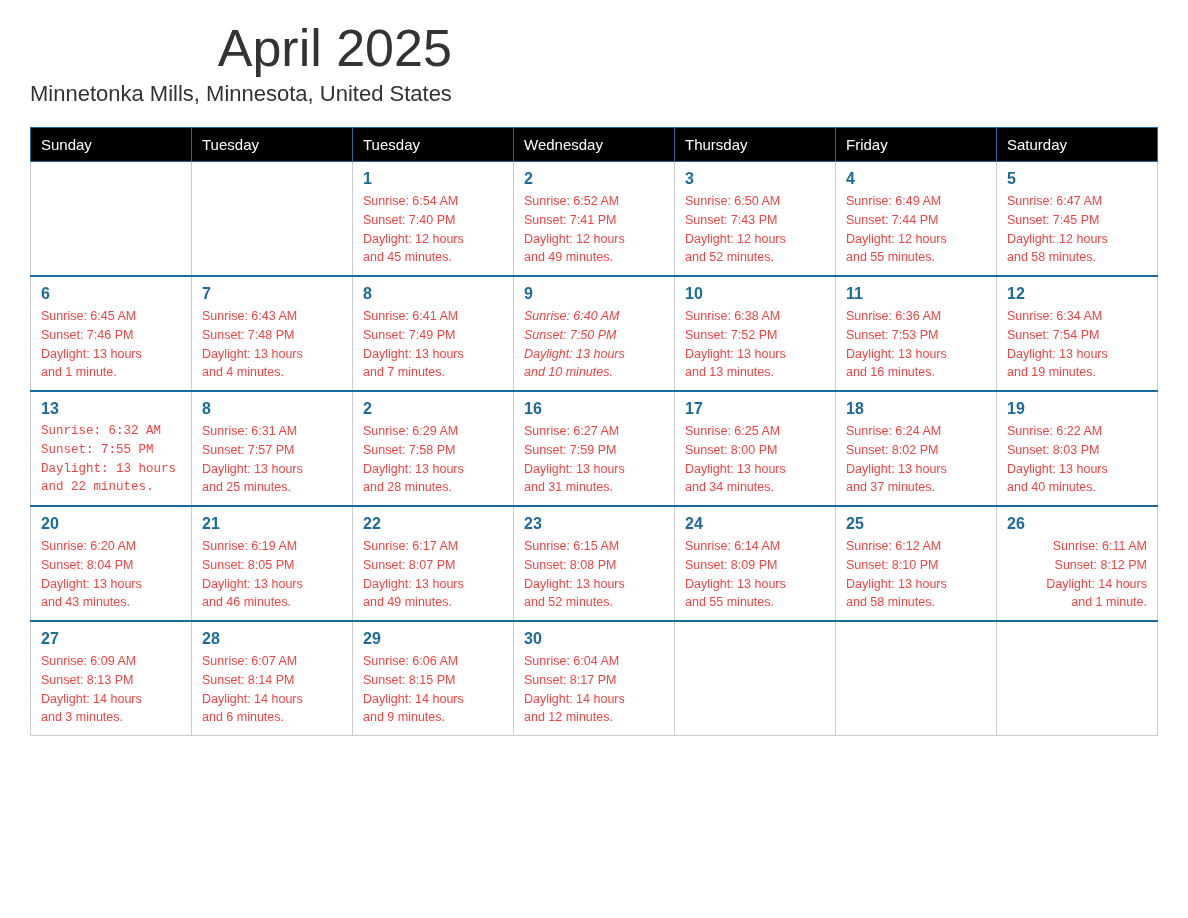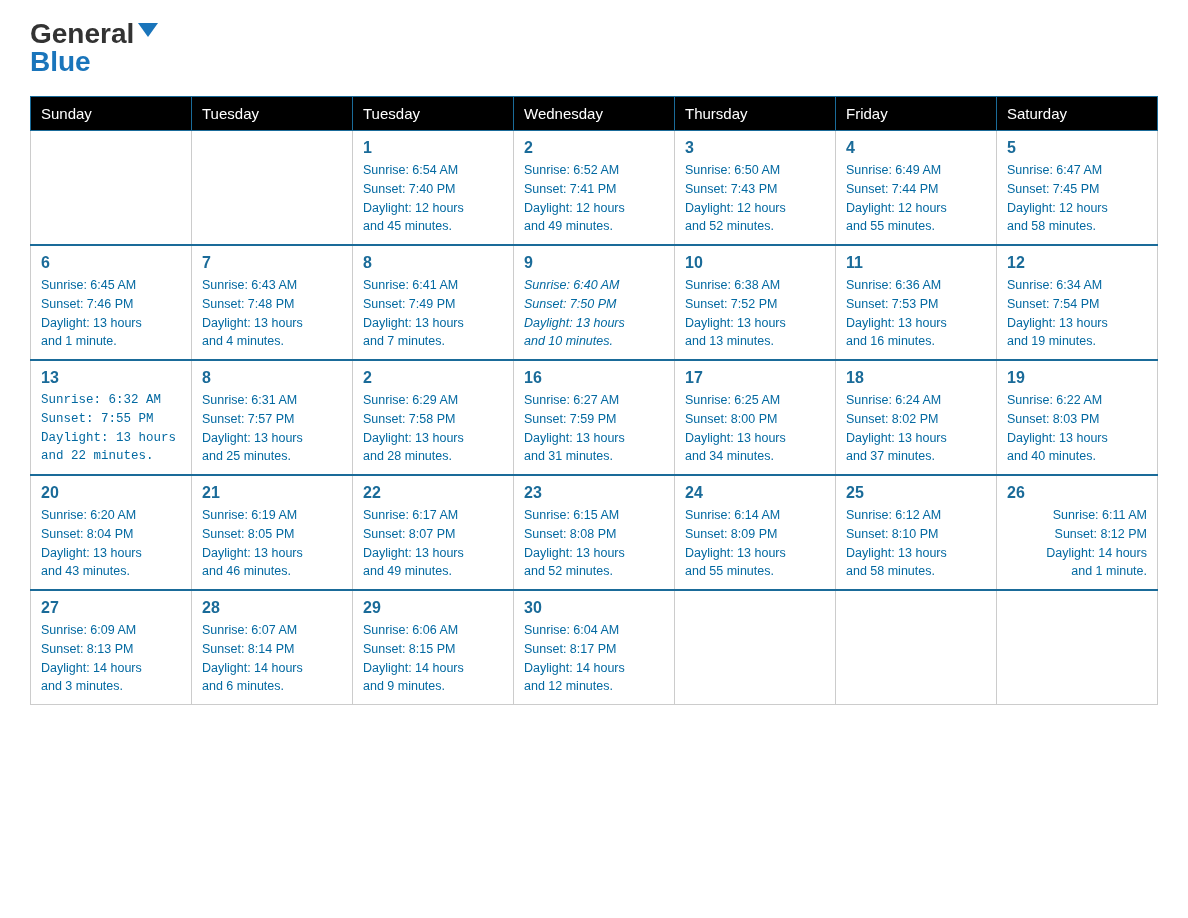--- a/index.html
+++ b/index.html
@@ -84,40 +84,37 @@
       min-height: 110px;
     }
     .day-num {
       font-size: 16px;
       font-weight: bold;
       color: #1a6b99;
       margin-bottom: 4px;
     }
     .day-info {
       font-size: 12.5px;
-      color: #0369a1;
+      color: #ef4444;
       line-height: 1.5;
     }
     .empty-cell {
       background: #fff;
     }
     .row-divider td {
       border-top: 2px solid #1a6b99;
     }
   </style>
 </head>
 <body>
 
 <div class="header">
-  <div class="logo">
-    <div style="display:flex;align-items:center;">
-      <span class="logo-general">General</span>
-      <span class="logo-triangle"></span>
-    </div>
-    <span class="logo-blue">Blue</span>
+  <div class="title-block">
+    <div class="main-title">April 2025</div>
+    <div class="subtitle">Minnetonka Mills, Minnesota, United States</div>
   </div>
 </div>
 
 <table class="calendar">
   <thead>
     <tr>
 
     <th>Sunday</th>
         <th>Tuesday</th>
         <th>Tuesday</th>

